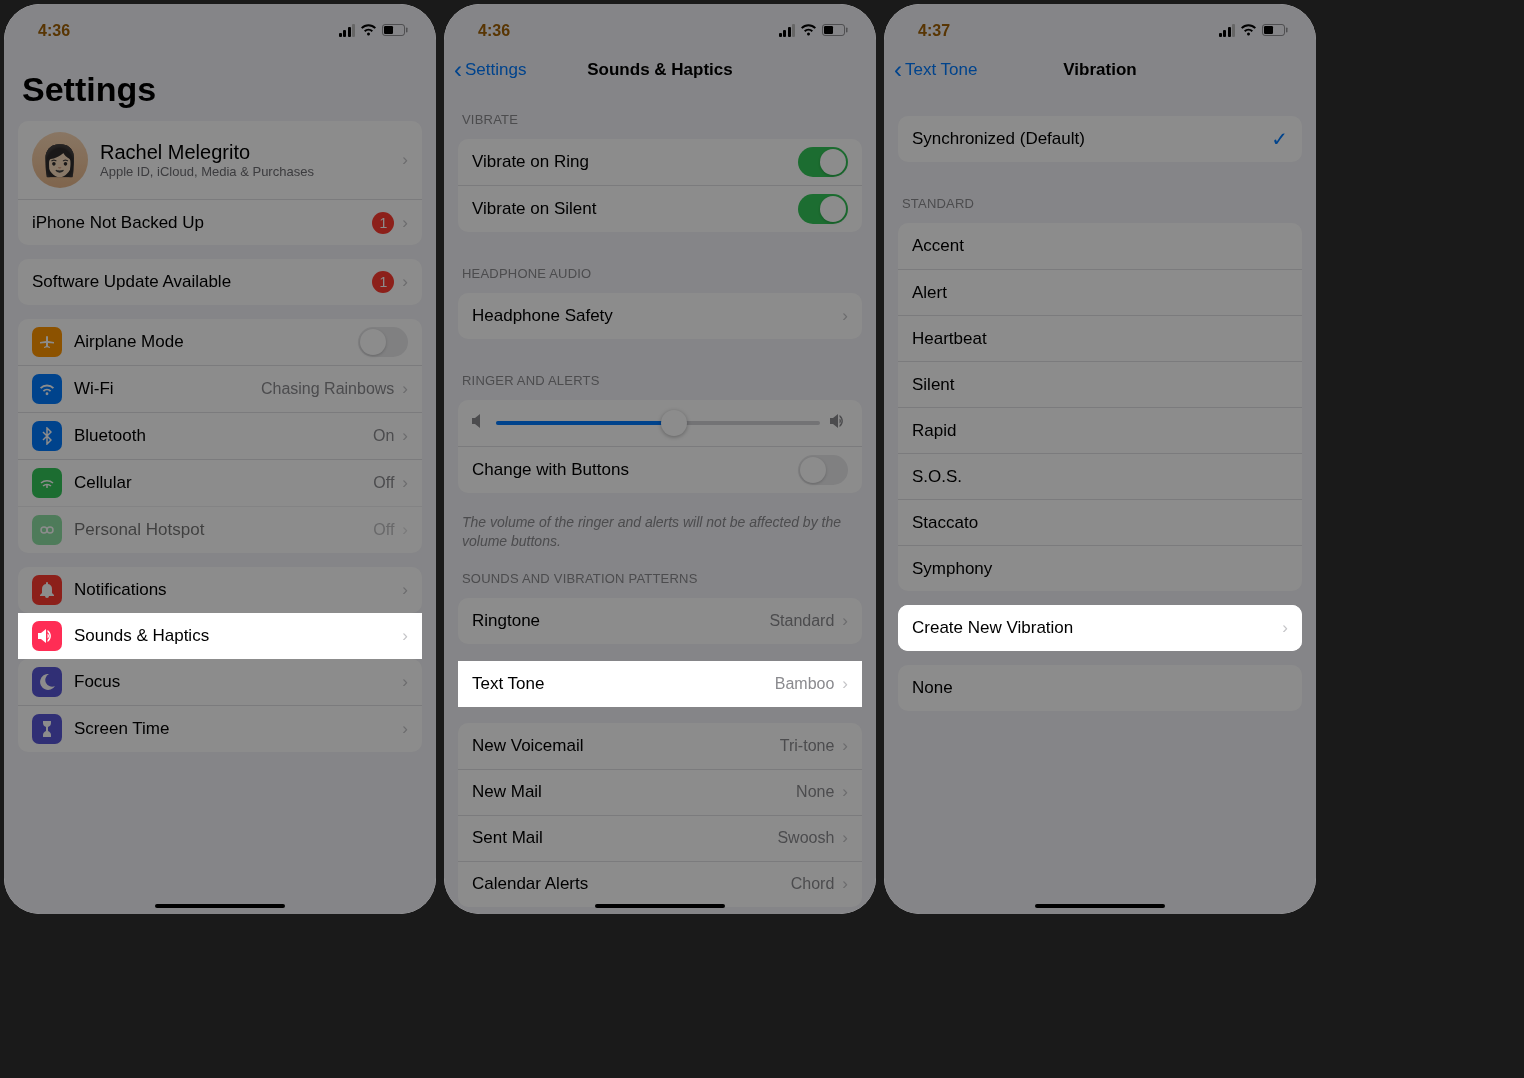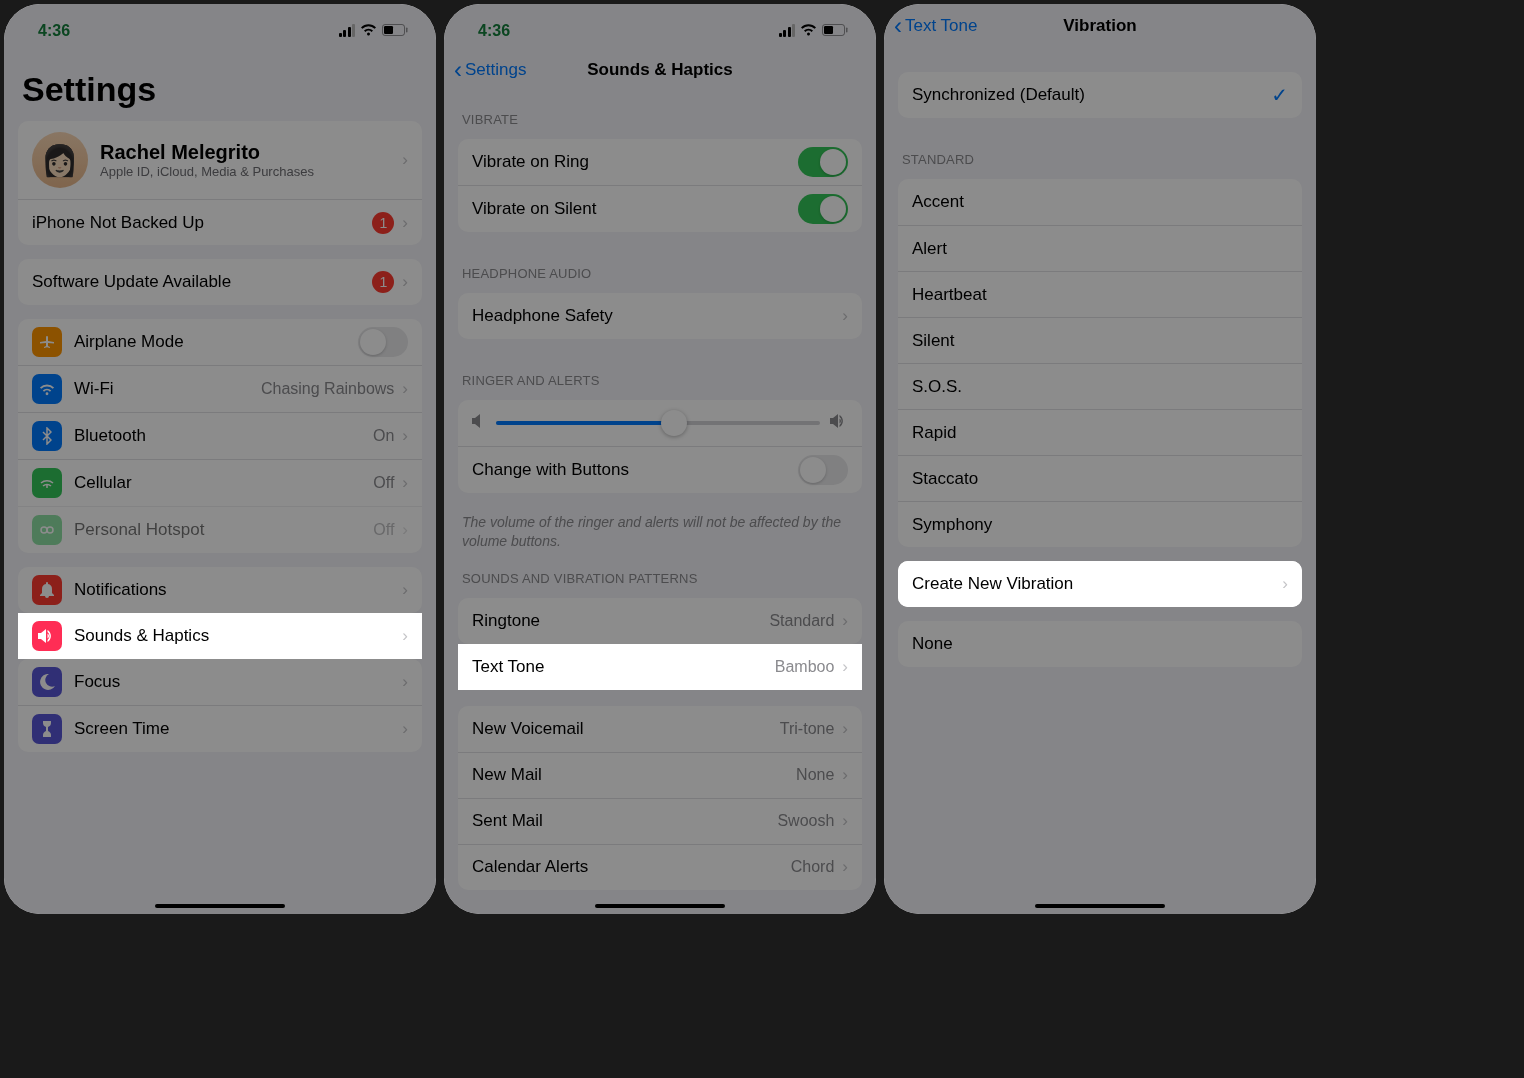--- a/index.html
+++ b/index.html
@@ -32,21 +32,21 @@
     z-index: 5;
   }
   .status-bar {
     height: 44px;
     display: flex;
     align-items: center;
     justify-content: space-between;
     padding: 9px 28px 0 34px;
     font-size: 16px;
     font-weight: 600;
-    color: #15803d;
+    color: #a16207;
   }
   .status-right { display:flex; align-items:center; gap:5px; }
   .signal { display:inline-flex; align-items:flex-end; gap:1.5px; }
   .signal span { width:3px; background:#000; border-radius:1px; display:inline-block; }
   .signal span:nth-child(1){height:4px;} .signal span:nth-child(2){height:7px;}
   .signal span:nth-child(3){height:10px;} .signal span:nth-child(4){height:13px;background:#bbb;}
 
   .nav-bar {
     height: 44px;
     display: flex;
@@ -139,21 +139,21 @@
   .toggle.on .knob{ right:2px; }
   .toggle.off .knob{ left:2px; }
   .avatar {
     width: 56px; height:56px; border-radius:50%;
     background: linear-gradient(#f9d7b5,#e8b88c);
     margin-right:12px; flex-shrink:0;
     display:flex; align-items:center; justify-content:center;
     font-size: 30px;
   }
   .profile-row { min-height:78px; }
-  .profile-name { font-size:20px; font-weight:700; }
+  .profile-name { font-size:20px; font-weight:400; }
   .profile-sub { font-size:13px; color:#6e6e73; }
   .highlighted {
     position: relative;
     z-index: 10;
   }
   .group.highlighted, .highlighted .row {
     background:#fff;
   }
   .slider-row {
     display:flex; align-items:center; gap:10px;
@@ -404,21 +404,21 @@
       <div class="row">
         <span class="row-label">Change with Buttons</span>
         <div class="toggle off">
             <div class="knob"></div>
           </div>
       </div>
     </div>
     <div class="footer-text">The volume of the ringer and alerts will not be affected by the volume buttons.</div>
 
     <div class="section-header">Sounds and Vibration Patterns</div>
-    <div class="group" style="margin-bottom:0">
+    <div class="group" style="margin-bottom:17px">
       <div class="row">
         <span class="row-label">Ringtone</span>
         <span class="row-value">Standard</span>
         <span class="chevron">›</span>
       </div>
     </div>
     <div class="group highlighted" style="margin-top:0;margin-bottom:0;border-radius:0">
       <div class="row">
         <span class="row-label">Text Tone</span>
         <span class="row-value">Bamboo</span>
@@ -445,20 +445,39 @@
         <span class="row-label">Calendar Alerts</span>
         <span class="row-value">Chord</span>
         <span class="chevron">›</span>
       </div>
     </div>
   </div>
   <div class="home-indicator"></div>
 </div>
 
 <div class="phone dimmed">
+  <div class="status-bar">
+    <span>4:37</span>
+    <span class="status-right">
+      <span class="signal">
+          <span></span>
+          <span></span>
+          <span></span>
+          <span></span>
+        </span>
+      <span><svg width="17" height="13" viewBox="0 0 17 13">
+            <path d="M8.5 12.5c.8 0 1.5-.7 1.5-1.5a1.5 1.5 0 10-3 0c0 .8.7 1.5 1.5 1.5zM4 7.5a6.5 6.5 0 019 0l-1.4 1.4a4.5 4.5 0 00-6.2 0L4 7.5zM1 4.4a10.6 10.6 0 0115 0l-1.4 1.4a8.6 8.6 0 00-12.2 0L1 4.4z" fill="#000"></path>
+          </svg></span>
+      <span><svg width="26" height="12" viewBox="0 0 26 12">
+            <rect x="0.5" y="0.5" width="22" height="11" rx="2.5" fill="none" stroke="#000" stroke-opacity="0.4"></rect>
+            <rect x="2" y="2" width="9" height="8" rx="1.3" fill="#000"></rect>
+            <rect x="24" y="3.5" width="1.5" height="5" rx="0.8" fill="#000" fill-opacity="0.4"></rect>
+          </svg></span>
+    </span>
+  </div>
   <div class="nav-bar">
     <div class="nav-back">
       <span style="font-size:24px;font-weight:500">‹</span>
       <span>Text Tone</span>
     </div>
     <div class="nav-title">Vibration</div>
   </div>
 
   <div class="scroll">
     <div style="height:18px"></div>
@@ -477,24 +496,24 @@
         <div class="row">
           <span class="row-label">Alert</span>
         </div>
         <div class="row">
           <span class="row-label">Heartbeat</span>
         </div>
         <div class="row">
           <span class="row-label">Silent</span>
         </div>
         <div class="row">
+          <span class="row-label">Rapid</span>
+        </div>
+        <div class="row">
           <span class="row-label">S.O.S.</span>
-        </div>
-        <div class="row">
-          <span class="row-label">Rapid</span>
         </div>
         <div class="row">
           <span class="row-label">Staccato</span>
         </div>
         <div class="row">
           <span class="row-label">Symphony</span>
         </div>
       </div>
 
     <div class="group highlighted">

